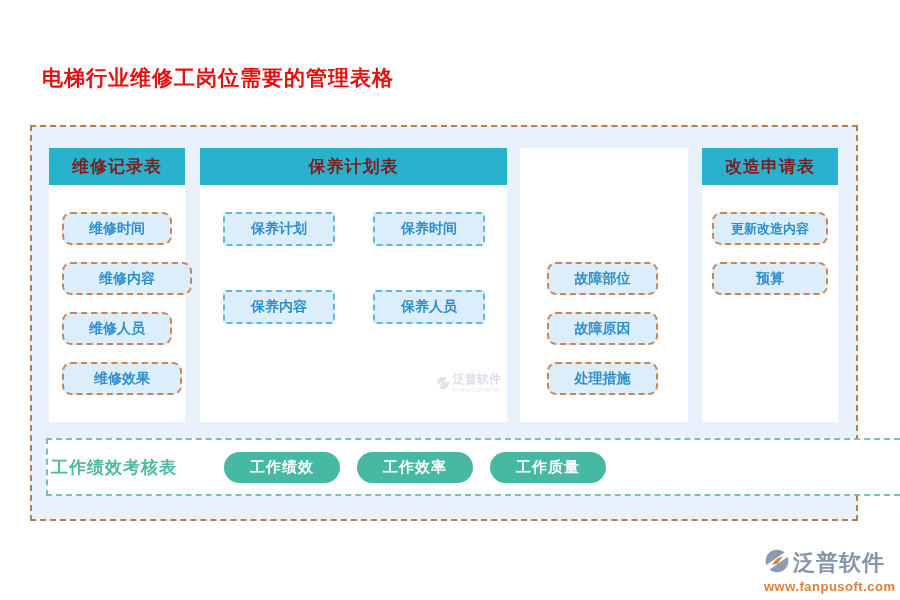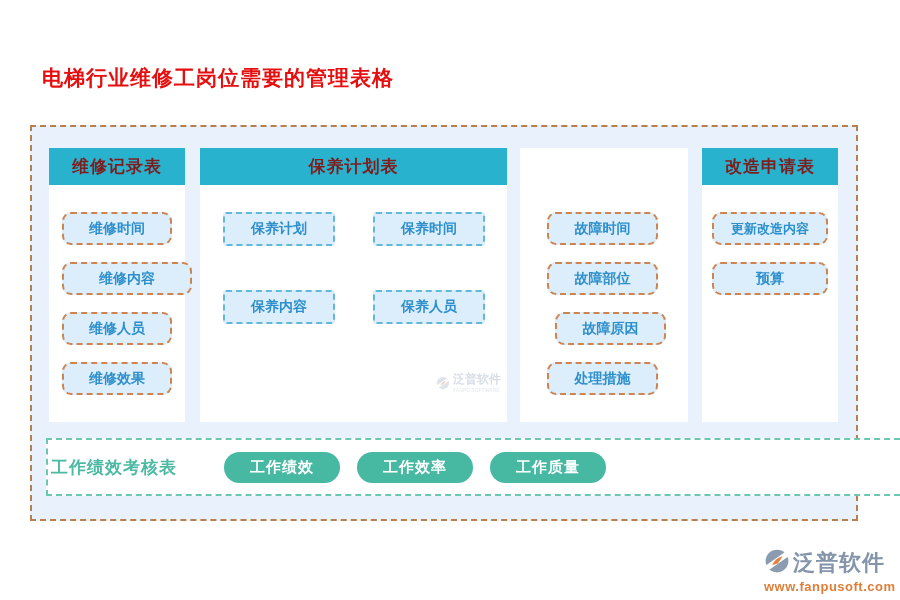--- a/index.html
+++ b/index.html
@@ -52,21 +52,21 @@
 
   <div class="page-title">电梯行业维修工岗位需要的管理表格</div>
 
   <div class="board">
 
     <div class="col" style="left:17px; width:136px;">
       <div class="col-header">维修记录表</div>
       <div class="chip" style="left:13px; top:64px; width:110px;">维修时间</div>
       <div class="chip" style="left:13px; top:114px; width:130px;">维修内容</div>
       <div class="chip" style="left:13px; top:164px; width:110px;text-align:center;">维修人员</div>
-      <div class="chip" style="left:13px; top:214px; width:110px;">维修效果</div>
+      <div class="chip" style="left:13px; top:214px; width:120px;">维修效果</div>
     </div>
 
     <div class="col" style="left:168px; width:307px;">
       <div class="col-header">保养计划表</div>
       <div class="chip blue" style="left:23px; top:64px; width:112px;">保养计划</div>
       <div class="chip blue" style="left:173px; top:64px; width:112px;">保养时间</div>
       <div class="chip blue" style="left:23px; top:142px; width:112px;">保养内容</div>
       <div class="chip blue" style="left:173px; top:142px; width:112px;">保养人员</div>
 
       <div class="watermark">
@@ -78,23 +78,22 @@
           </svg>
         </span>
         <span class="wm-text">
           <span>泛普软件</span>
           <span class="wm-sub">FANPU SOFTWARE</span>
         </span>
       </div>
     </div>
 
     <div class="col" style="left:488px; width:168px;">
-      <div class="chip" style="left:27px; top:64px; width:111px;">故障时间</div>
       <div class="chip" style="left:27px; top:114px; width:111px;">故障部位</div>
-      <div class="chip" style="left:27px; top:164px; width:111px;margin-left:8px;">故障原因</div>
+      <div class="chip" style="left:27px; top:164px; width:111px;">故障原因</div>
       <div class="chip" style="left:27px; top:214px; width:111px;">处理措施</div>
     </div>
 
     <div class="col" style="left:670px; width:136px;">
       <div class="col-header">改造申请表</div>
       <div class="chip" style="left:10px; top:64px; width:116px; font-size:13px;">更新改造内容</div>
       <div class="chip" style="left:10px; top:114px; width:116px;">预算</div>
     </div>
 
     <div class="perf-box">

